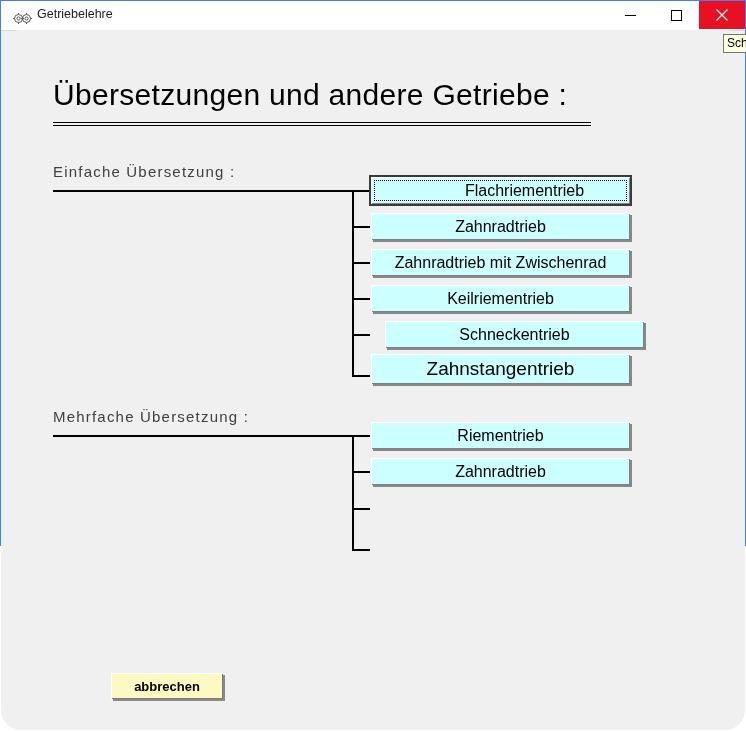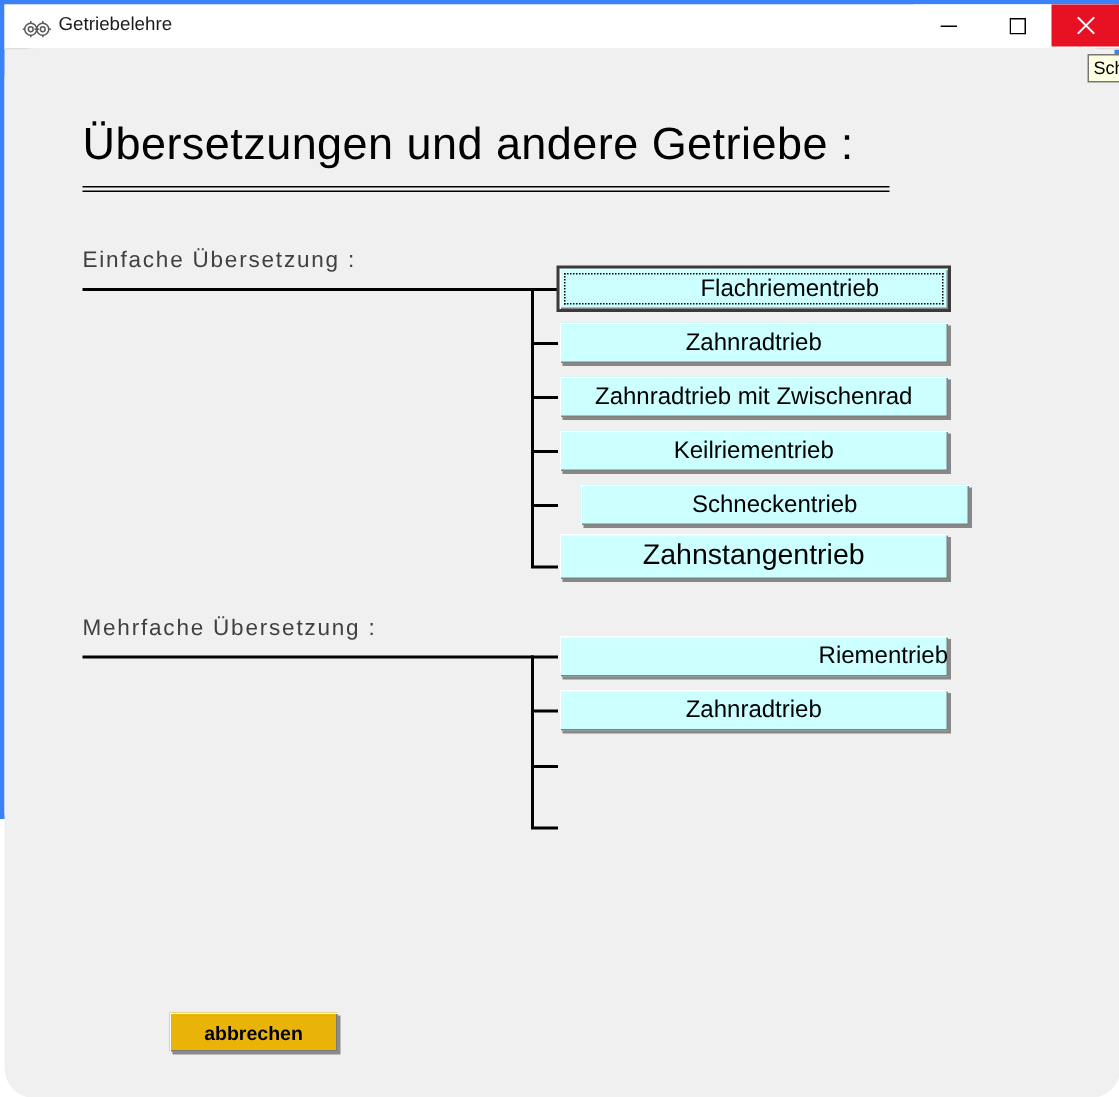--- a/index.html
+++ b/index.html
@@ -14,21 +14,21 @@
     overflow: hidden;
   }
 
   
   #window {
     position: absolute;
     left: 0; top: 0;
     width: 746px;
     height: 546px;
     box-sizing: border-box;
-    border: 3px solid #3b82f6;
+    border: 1px solid #3b82f6;
     background: #f0f0f0;
   }
 
   
   #titlebar {
     position: absolute;
     left: 0; top: 0;
     width: 744px;
     height: 29px;
     background: #ffffff;
@@ -146,21 +146,21 @@
     position: absolute;
     left: 3px; top: 3px; right: 3px; bottom: 3px;
     border: 1px dotted #000;
     pointer-events: none;
   }
 
   
   .action-btn {
     position: absolute;
     height: 26px;
-    background: #eab308;
+    background: #fef9c3;
     border: 0;
     padding: 0;
     color: #000;
     font-size: 13px;
     font-weight: bold;
     font-family: "Liberation Sans", sans-serif;
     text-align: center;
     box-shadow:
        inset 1px 1px 0 #ffffff,
        inset -1px -1px 0 #7a7a7a,
@@ -277,21 +277,21 @@
 
     <div class="group-label" style="left:52px; top:378px;">Mehrfache Übersetzung :</div>
     <div class="group-rule" style="left:52px; top:405px; width:300px;"></div>
     <div class="tree-vline" style="left:351px; top:405px; height:115px;"></div>
 
     <div class="tree-branch" style="left:351px; top:405px;"></div>
     <div class="tree-branch" style="left:351px; top:441px;"></div>
     <div class="tree-branch" style="left:351px; top:478px;"></div>
     <div class="tree-branch" style="left:351px; top:519px;"></div>
 
-    <button class="topic-btn" style="top:392px; height:27px; font-size:16px;text-align:right;">
+    <button class="topic-btn" style="top:392px; height:27px; font-size:16px;">
       <span>Riementrieb</span>
     </button>
 
     <button class="topic-btn" style="top:428px; height:27px; font-size:16px;">
       <span>Zahnradtrieb</span>
     </button>
 
     <button class="action-btn" style="left:110px; top:643px; width:112px;">
       <span>abbrechen</span>
     </button>

